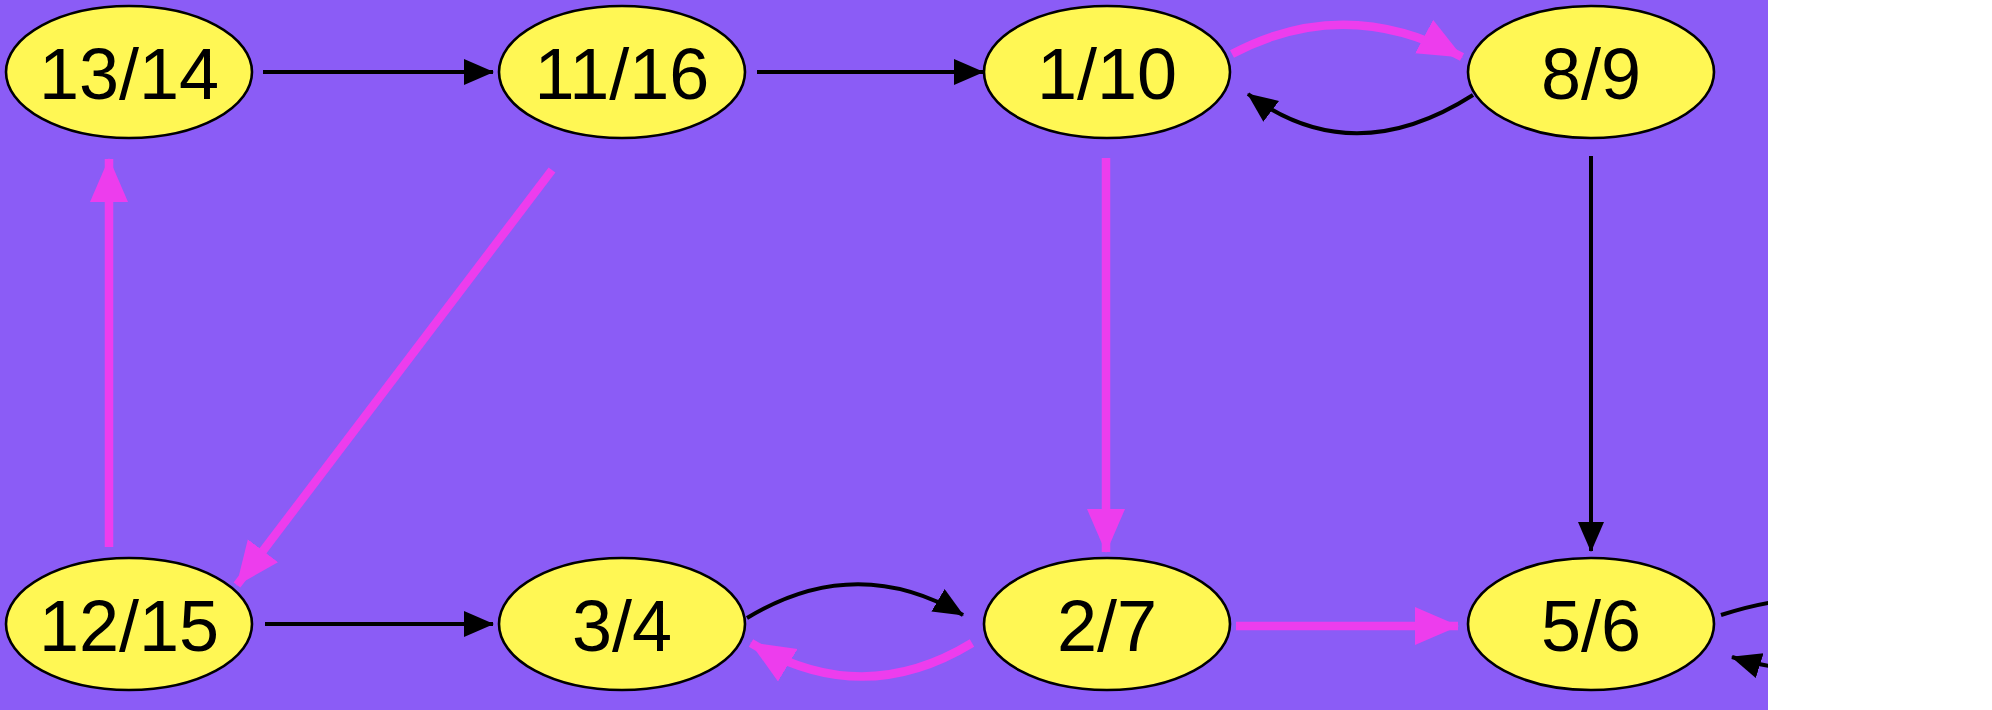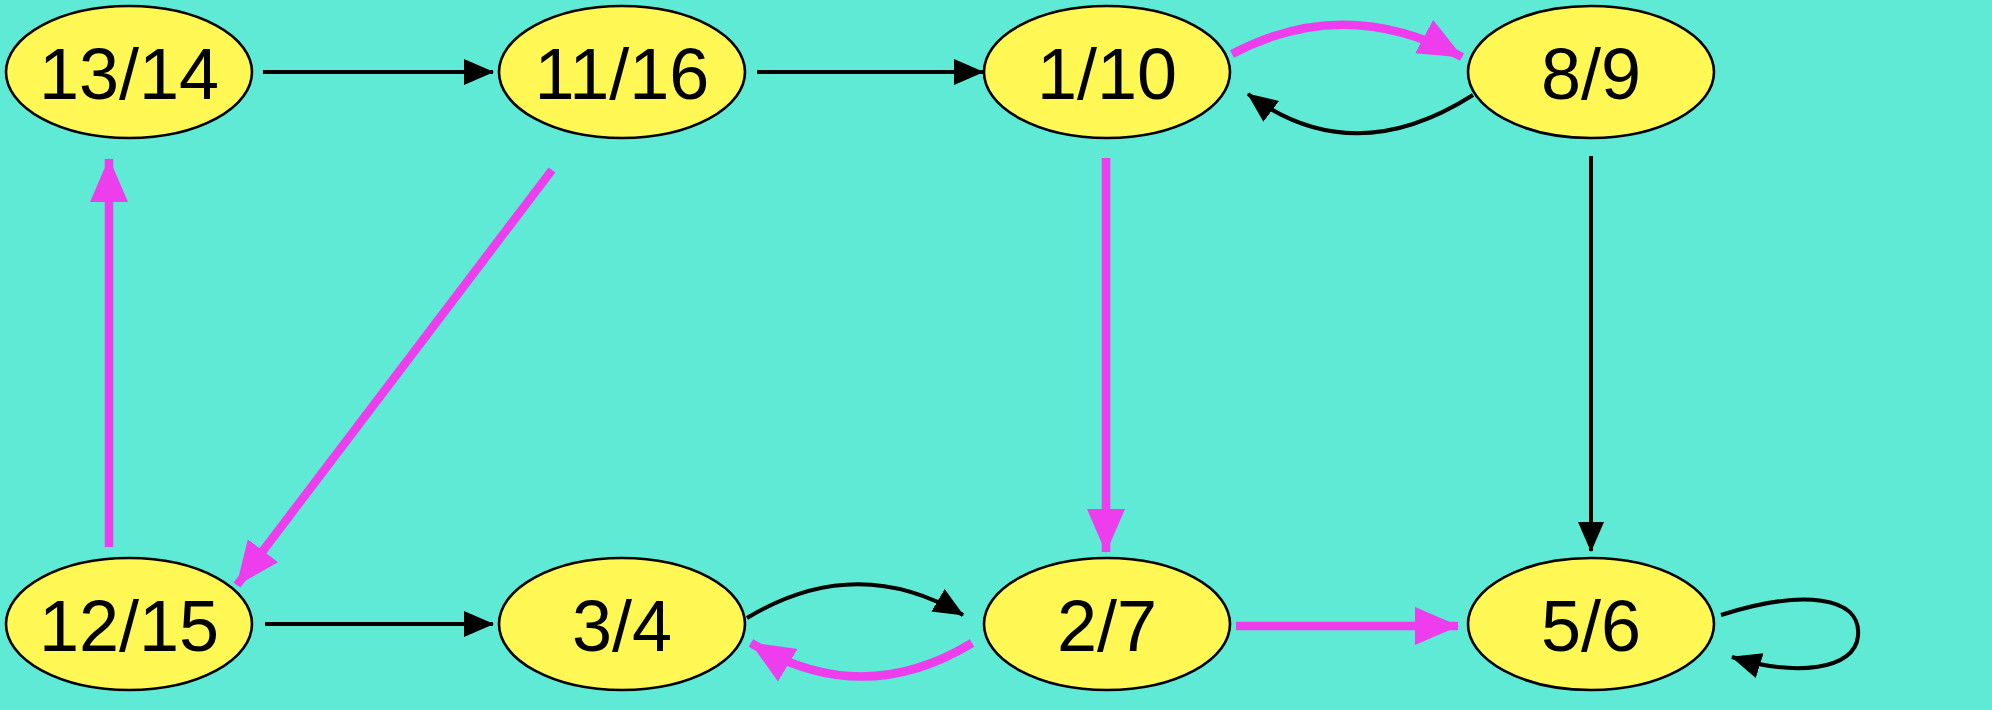--- a/index.html
+++ b/index.html
@@ -2,23 +2,23 @@
 <html><head>
 <meta charset="utf-8">
 <style>
   html, body {
     margin: 0;
     padding: 0;
     background: #ffffff;
   }
   .canvas {
     position: relative;
-    width: 1992px;
+    width: 1768px;
     height: 710px;
-    background: #5eead4;
+    background: #8b5cf6;
     overflow: hidden;
     font-family: "Liberation Sans", sans-serif;
   }
   svg {
     display: block;
     width: 1992px;
     height: 710px;
   }
   .node-label {
     font-family: "Liberation Sans", sans-serif;

